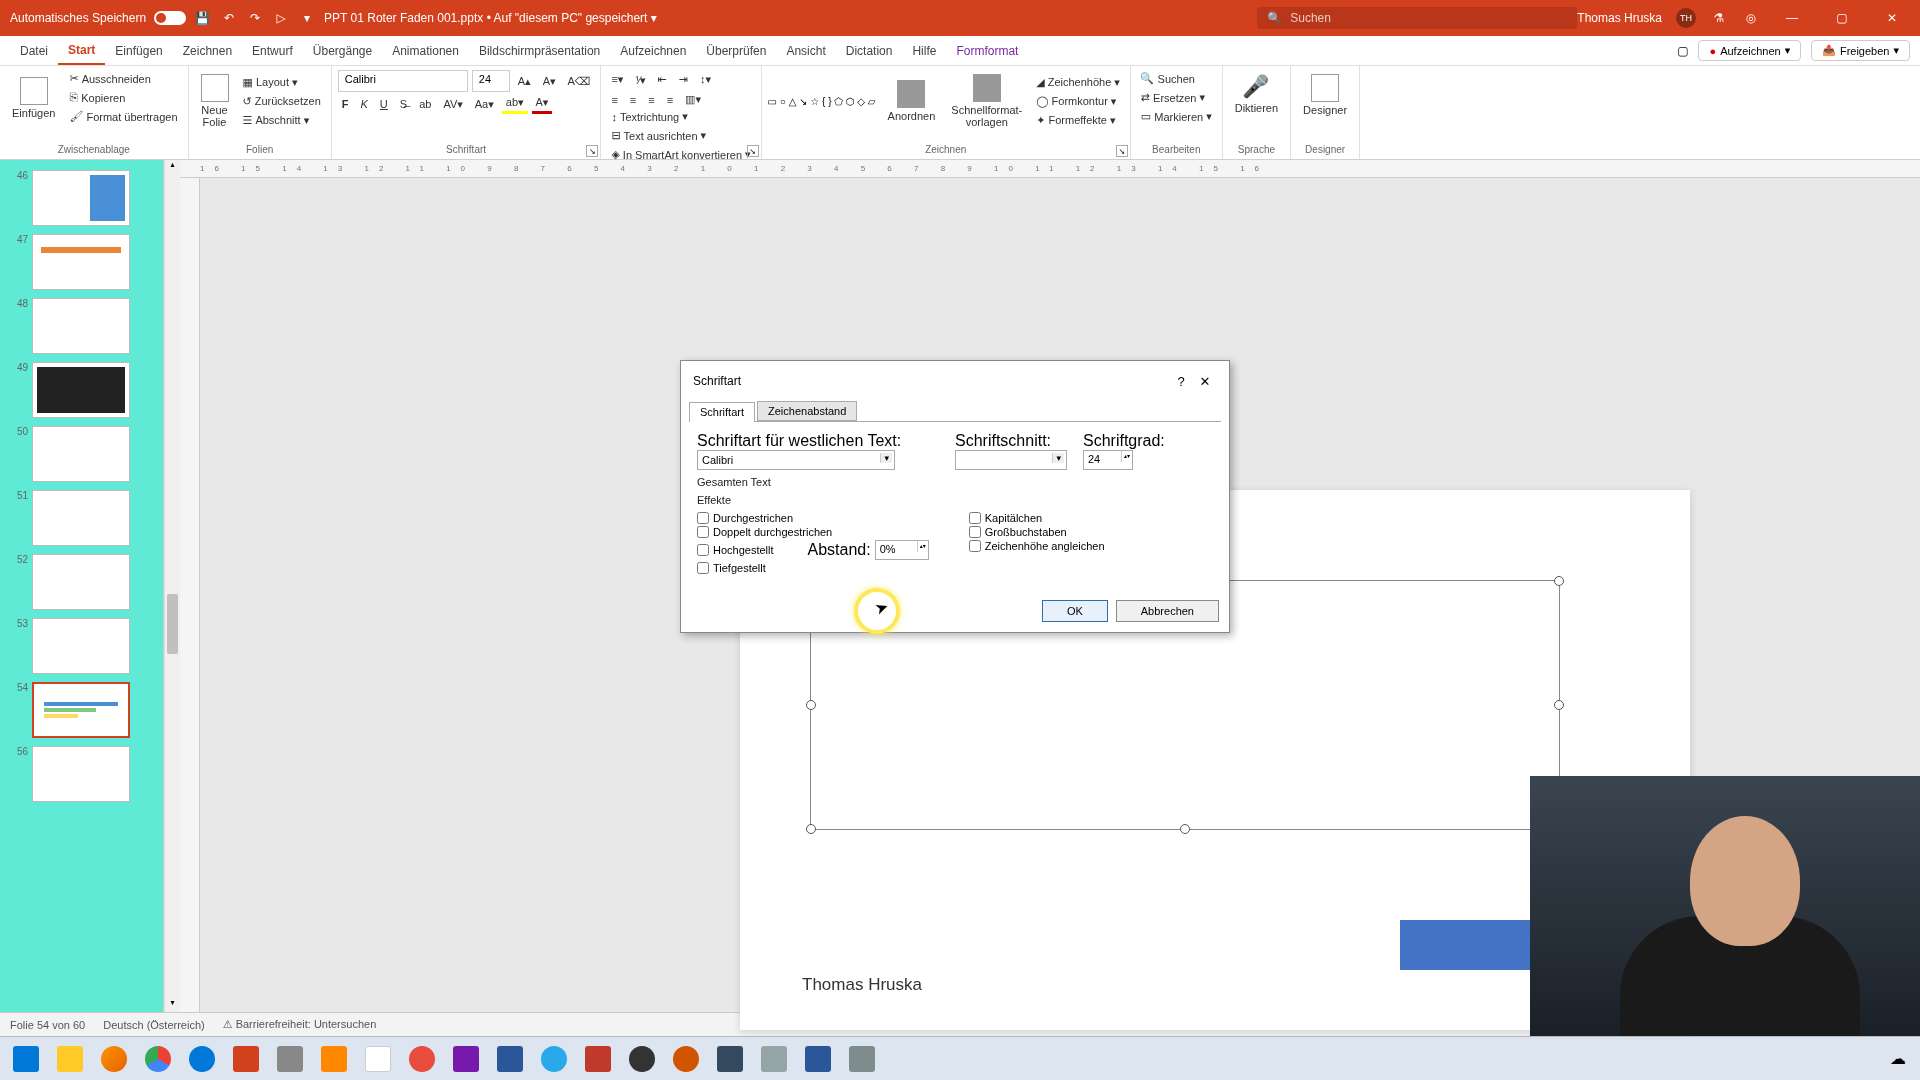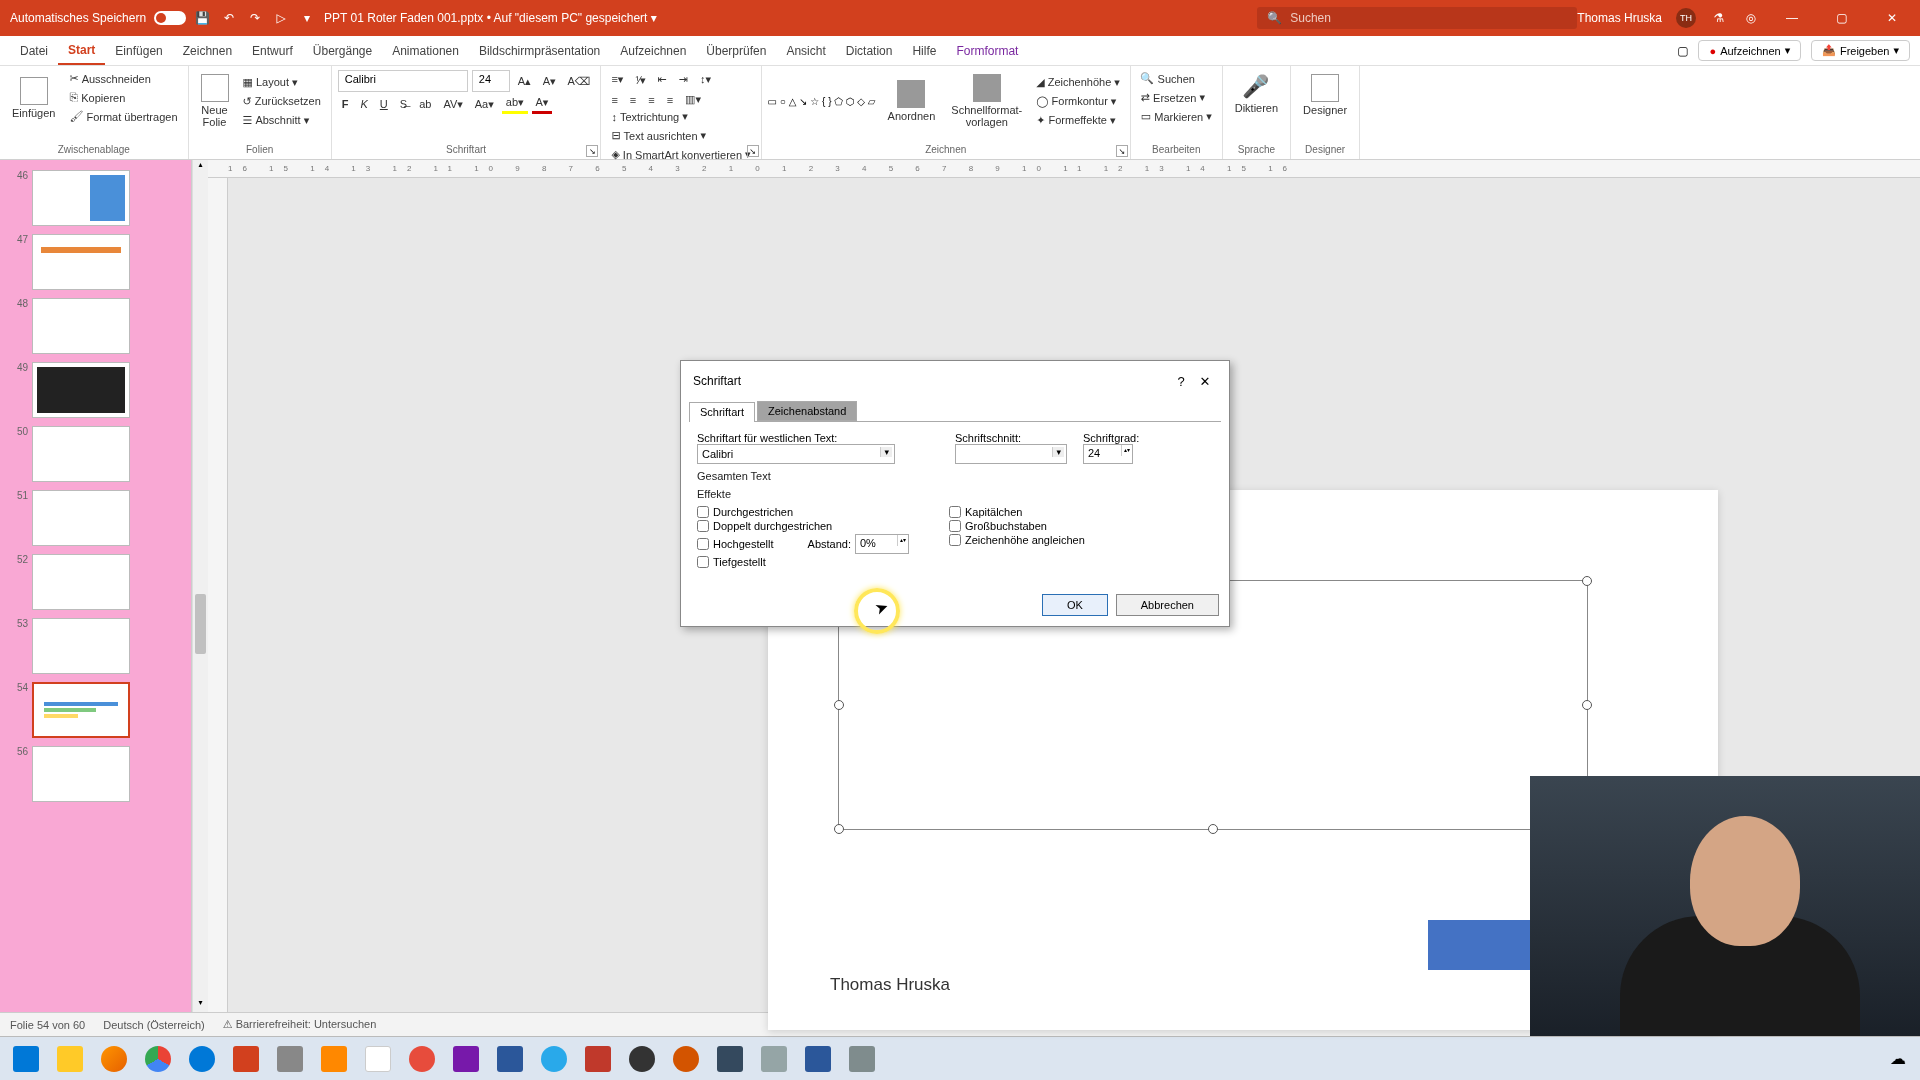--- a/index.html
+++ b/index.html
@@ -33,21 +33,21 @@
     .r-btn { padding: 2px 4px; font-size: 11px; display: flex; align-items: center; gap: 3px; color: #333; }
     .r-btn-lg { flex-direction: column; gap: 2px; padding: 4px 6px; text-align: center; font-size: 11px; }
     .r-btn-lg svg, .r-btn-lg .icn { width: 28px; height: 28px; }
     .icn { width: 16px; height: 16px; background: #999; display: inline-block; }
     .font-combo { border: 1px solid #ccc; padding: 2px 6px; font-size: 11px; width: 130px; height: 22px; }
     .size-combo { border: 1px solid #ccc; padding: 2px 6px; font-size: 11px; width: 38px; height: 22px; }
     .dialog-launcher { position: absolute; bottom: 2px; right: 2px; width: 12px; height: 12px; border: 1px solid #aaa; font-size: 8px; display: flex; align-items: center; justify-content: center; }
     
     
     .main { display: flex; height: calc(100% - 36px - 30px - 94px - 24px - 44px); position: relative; }
-    .thumbnails-pane { width: 192px; background: #f9a8d4; overflow-y: auto; border-right: 1px solid #ccc; padding: 6px 0; position: relative; }
+    .thumbnails-pane { width: 164px; background: #5eead4; overflow-y: auto; border-right: 1px solid #ccc; padding: 6px 0; position: relative; }
     .thumb-wrap { display: flex; align-items: flex-start; gap: 4px; padding: 4px 10px; }
     .thumb-num { font-size: 10px; color: #666; width: 18px; text-align: right; }
     .thumb { width: 98px; height: 56px; border: 1px solid #bbb; background: #fff; position: relative; }
     .thumb.selected { border: 2px solid #d2401e; }
     .thumb-content { position: absolute; inset: 4px; font-size: 5px; color: #666; }
     .scrollbar-v { width: 16px; background: #f0f0f0; border-left: 1px solid #ddd; display: flex; flex-direction: column; }
     .scroll-thumb { background: #c0c0c0; margin: 2px; border-radius: 2px; }
     
     .canvas-area { flex: 1; background: #e8e8e8; position: relative; }
     .ruler-h { height: 18px; background: #f5f5f5; border-bottom: 1px solid #ccc; font-size: 8px; color: #777; display: flex; align-items: center; padding-left: 20px; letter-spacing: 10px; }
@@ -58,24 +58,24 @@
     .slide-author { position: absolute; left: 62px; bottom: 35px; font-size: 17px; color: #333; }
     .blue-rect { position: absolute; right: 160px; bottom: 60px; width: 130px; height: 50px; background: #4472c4; }
     .slide-title { font-size: 24px; padding: 14px 18px 4px; color: #222; }
     .slide-body { font-size: 18px; padding: 6px 18px; color: #333; }
     .dialog { position: absolute; left: 680px; top: 360px; width: 550px; background: #fff; border: 1px solid #888; box-shadow: 3px 3px 8px rgba(0,0,0,.3); }
     .dialog-title { padding: 8px 12px; font-size: 12px; display: flex; align-items: center; }
     .dialog-title-text { flex: 1; }
     .dialog-title-btn { width: 24px; height: 24px; display: flex; align-items: center; justify-content: center; font-size: 13px; }
     .dialog-tabs { display: flex; padding: 0 8px; }
     .dialog-tab { border: 1px solid #aaa; border-bottom: none; padding: 3px 10px; font-size: 11px; background: #fff; margin-right: 2px; position: relative; top: 1px; }
-    .dialog-tab.inactive { background: #a3a3a3; border-bottom: 1px solid #aaa; top: 0; }
+    .dialog-tab.inactive { background: #e5e5e5; border-bottom: 1px solid #aaa; top: 0; }
     .dialog-body { border-top: 1px solid #aaa; margin: 0 8px 8px; padding: 10px 8px; font-size: 11px; }
     .field-row { display: flex; align-items: center; gap: 8px; margin-bottom: 6px; }
-    .field-label { font-size: 11px; }
+    .field-label { font-size: 16px; }
     .field-combo { border: 1px solid #aaa; padding: 2px 4px; font-size: 11px; height: 20px; display: flex; align-items: center; position: relative; }
     .field-combo::after { content: "▾"; position: absolute; right: 2px; top: 2px; font-size: 9px; background: #eee; padding: 0 3px; border-left: 1px solid #ccc; }
     .spinner { border: 1px solid #aaa; padding: 2px 4px; font-size: 11px; height: 20px; width: 50px; position: relative; }
     .spinner::after { content: "▴▾"; position: absolute; right: 0; top: 0; font-size: 6px; line-height: 9px; display: flex; flex-direction: column; border-left: 1px solid #ccc; padding: 1px 2px; }
     .section-label { font-size: 11px; color: #222; margin: 6px 0 4px; }
     .checkrow { display: flex; align-items: center; gap: 4px; font-size: 11px; margin: 2px 0; }
     .checkrow input { width: 12px; height: 12px; }
     .dialog-cols { display: flex; gap: 40px; }
     .dialog-buttons { display: flex; justify-content: flex-end; gap: 8px; padding: 6px 10px 10px; }
     .dlg-btn { border: 1px solid #888; padding: 4px 24px; font-size: 11px; background: #f0f0f0; }

